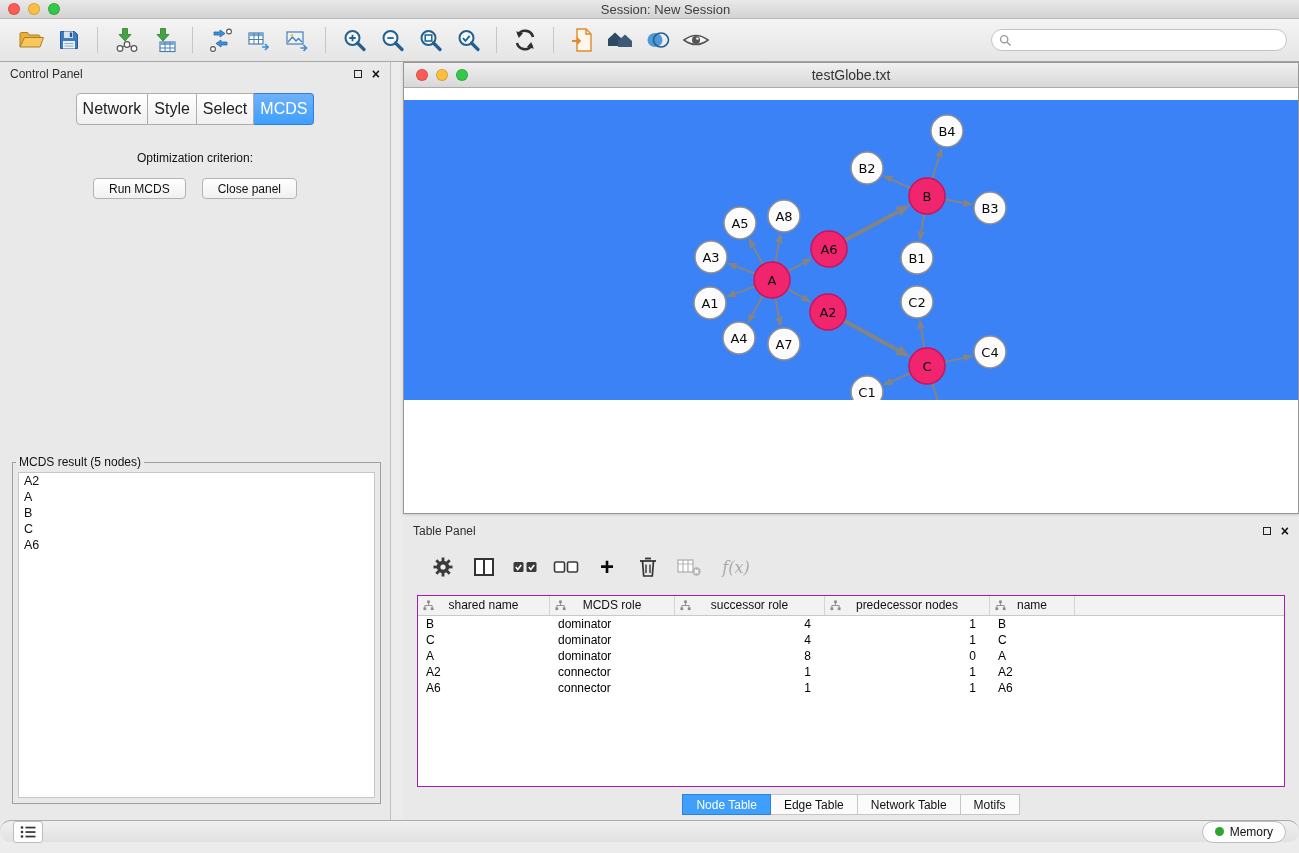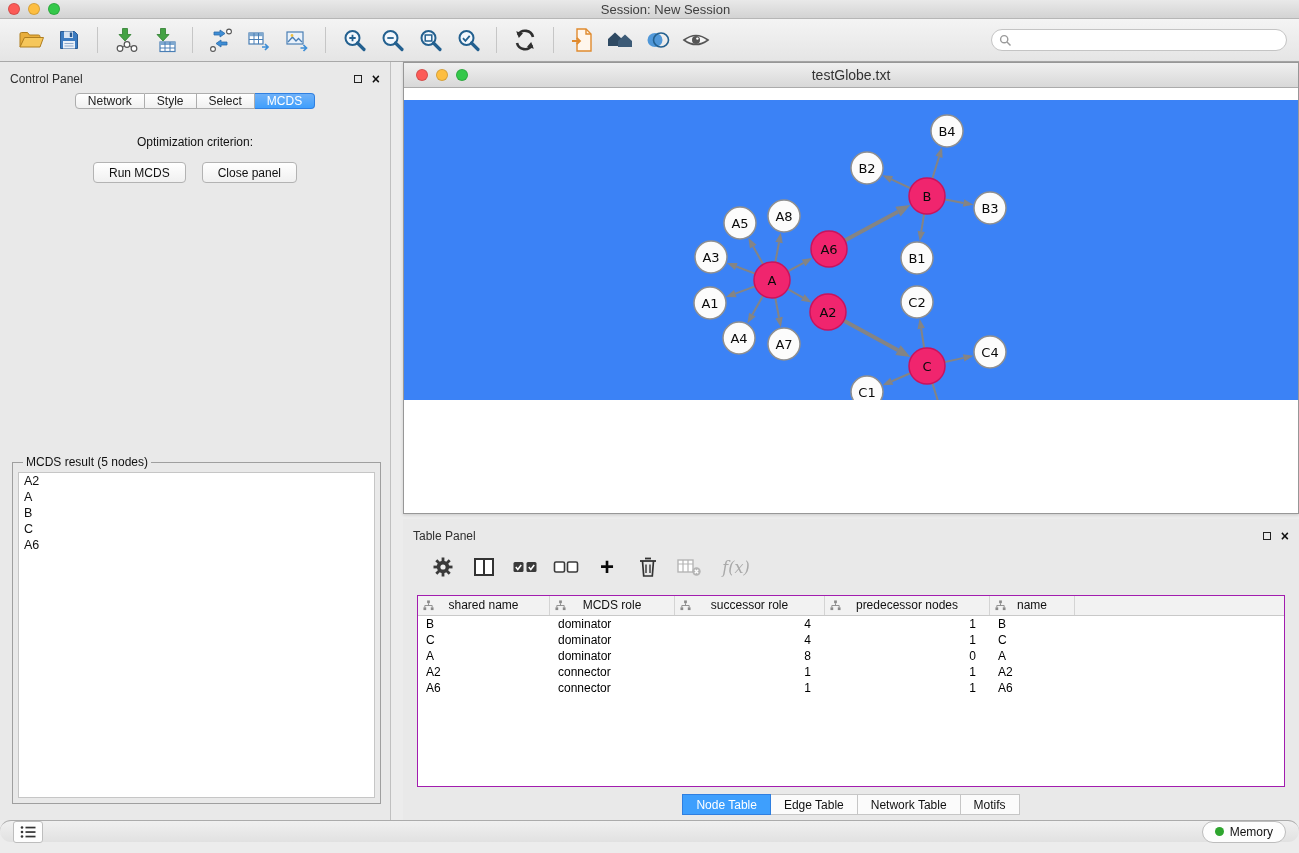--- a/index.html
+++ b/index.html
@@ -22,49 +22,49 @@
   .toolbar { position:absolute; top:19px; left:0; right:0; height:43px;
     background:linear-gradient(#F4F4F4,#E5E5E5); border-bottom:1px solid #A8A8A8;
     display:flex; align-items:center; padding:0 12px; }
   .tbtn { background:none; border:none; width:38px; height:36px; display:flex; align-items:center; justify-content:center; padding:0; cursor:pointer; }
   .tsep { width:1px; height:26px; background:#C6C6C6; margin:0 9px; }
   .search-box { margin-left:auto; width:296px; height:22px; border:1px solid #C4C4C4; border-radius:12px;
     background:#fff; display:flex; align-items:center; padding:0 7px; gap:4px; }
   .search-box input { border:none; outline:none; flex:1; font-size:12px; background:transparent; font-family:inherit; }
 
   
-  .panel-header { height:24px; display:flex; align-items:flex-end; padding:0 10px; font-size:12px; color:#2F2F2F;gap:8px; }
+  .panel-header { height:24px; display:flex; align-items:center; padding:0 10px; font-size:12px; color:#2F2F2F;gap:8px; }
   .panel-header-icons { margin-left:auto; display:flex; gap:10px; align-items:center; }
   .float-ico { width:8px; height:8px; border:1.4px solid #222; display:inline-block; }
   .close-ico { font-weight:bold; font-size:14px; color:#111; line-height:1; cursor:pointer; }
 
   
   .control-panel { position:absolute; top:62px; left:0; width:391px; height:758px;
     background:#E9E9E9; border-right:1px solid #C0C0C0; }
   .seg-tabs { display:flex; justify-content:center; margin-top:7px; }
-  .seg { font-family:inherit; font-size:12px; height:16px; padding:0 12px; background:linear-gradient(#FFFFFF,#F0F0F0);
+  .seg { font-family:inherit; font-size:16px; height:32px; padding:0 6px; background:linear-gradient(#FFFFFF,#F0F0F0);
     border:1px solid #ADADAD; color:#222; cursor:pointer; }
   .seg + .seg { border-left:none; }
   .seg:first-child { border-radius:4px 0 0 4px; }
   .seg:last-child { border-radius:0 4px 4px 0; }
   .seg.active { background:linear-gradient(#6FB1F8,var(--active-tab-blue,#3E9FFD)); color:#fff; border-color:#2F7FE0; }
   .opt-label { text-align:center; margin-top:26px; font-size:12px; color:#111; }
   .dropdown { width:306px; height:22px; margin:9px auto 0; background:#fff; border:1px solid #ABABAB; border-radius:5px;
     display:flex; align-items:center; padding-left:8px; font-size:12px; cursor:pointer; }
   .dropdown-value { flex:1; overflow:hidden; white-space:nowrap; }
   .stepper { width:17px; height:18px; margin-right:2px; border-radius:4px;
     background:linear-gradient(#82B6F8,#3D86EC); display:flex; flex-direction:column; align-items:center; justify-content:center; gap:2px; }
   .stepper i { width:0; height:0; border-left:3.5px solid transparent; border-right:3.5px solid transparent; display:block; }
   .stepper .up { border-bottom:4px solid #fff; }
   .stepper .down { border-top:4px solid #fff; }
   .btn-row { display:flex; justify-content:center; gap:16px; margin-top:13px; }
   .mac-btn { font-family:inherit; font-size:12px; height:21px; padding:0 15px; background:linear-gradient(#FFFFFF,#F0F0F0);
     border:1px solid #B3B3B3; border-radius:4px; color:#111; cursor:pointer; }
   .result-group { position:absolute; left:12px; right:9px; top:393px; bottom:16px; border:1px solid #9F9F9F; }
-  .result-group legend { font-size:12px; color:#111; padding:0 3px; margin-left:10px; }
+  .result-group legend { font-size:12px; color:#111; padding:0 3px; margin-left:3px; }
   .result-list { position:absolute; left:5px; right:5px; top:3px; bottom:5px; background:#fff; border:1px solid #C6C6C6; overflow-y:auto; }
   .result-item { line-height:16px; padding:0 5px; font-size:12.5px; }
 
   
   .network-window { position:absolute; top:62px; left:403px; width:896px; height:452px;
     border:1px solid #979797; background:#fff; box-shadow:0 1px 3px rgba(0,0,0,0.15); }
   .net-titlebar { position:relative; height:25px; background:linear-gradient(#F0F0F0,#D8D8D8);
     border-bottom:1px solid #ABABAB; display:flex; align-items:center; padding:0 10px; }
   .net-title { position:absolute; left:0; right:0; text-align:center; font-size:14px; color:#333; }
   .net-canvas { position:relative; width:894px; height:300px; background:#3b82f6; overflow:hidden;margin-top:12px; }

